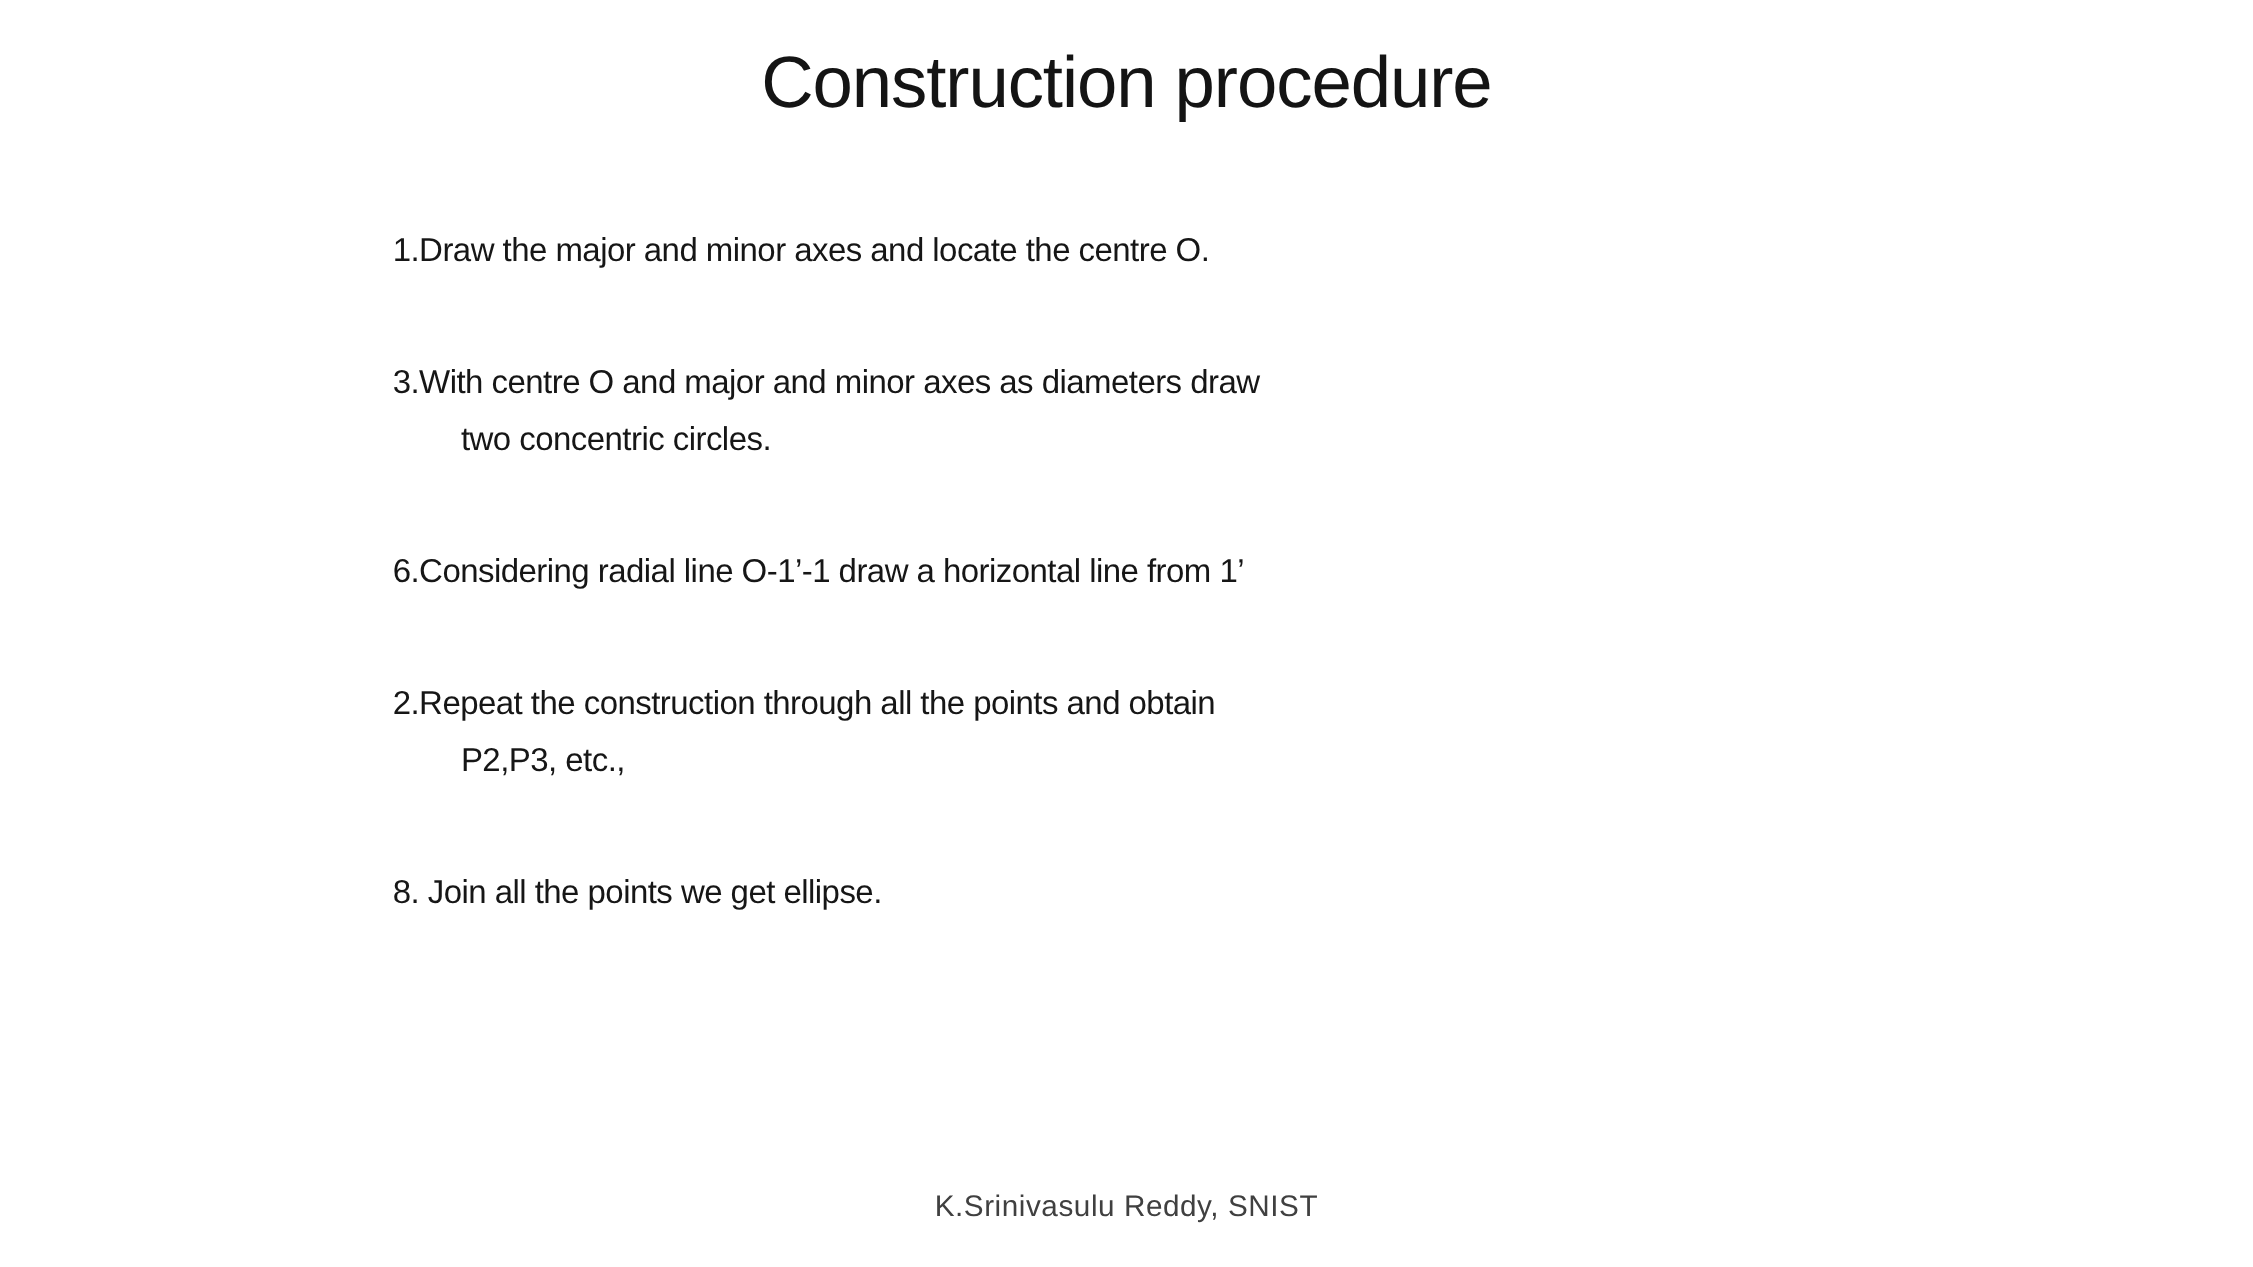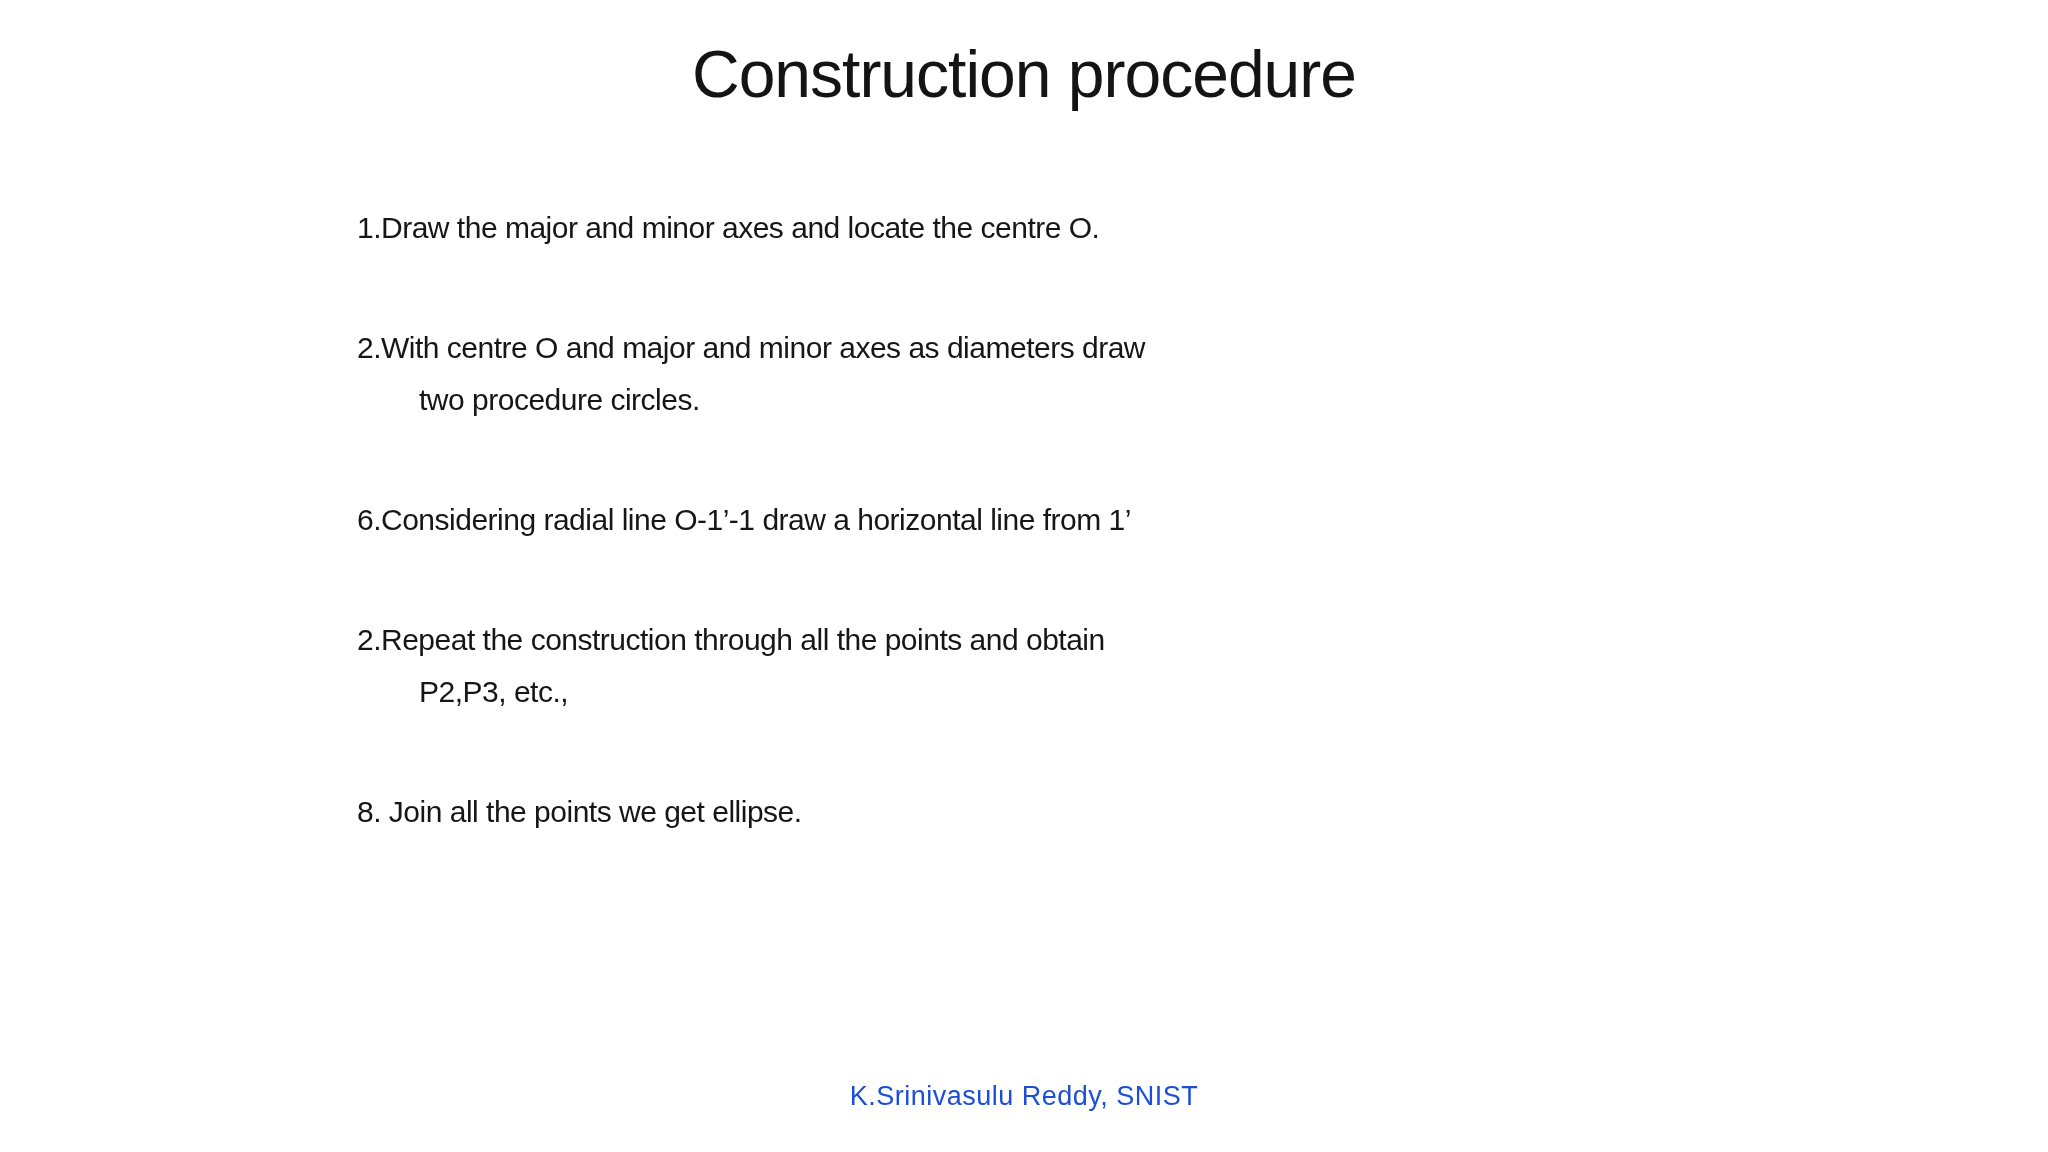--- a/index.html
+++ b/index.html
@@ -41,40 +41,40 @@
       padding-left: 62px;
     }
     .footer-credit {
       position: absolute;
       top: 1080px;
       left: 0;
       right: 0;
       text-align: center;
       font-size: 27px;
       line-height: 32px;
-      color: #1d4ed8;
+      color: #404040;
       letter-spacing: 0.5px;
     }
   </style>
 </head>
 <body>
 
 <div class="slide">
 
   <h1 class="slide-title">Construction procedure</h1>
 
   <div class="steps">
 
     <div class="step-item">
       <div class="step-line">1.Draw the major and minor axes and locate the centre O.</div>
     </div>
 
     <div class="step-item">
-      <div class="step-line">2.With centre O and major and minor axes as diameters draw</div>
-      <div class="step-line cont">two procedure circles.</div>
+      <div class="step-line">3.With centre O and major and minor axes as diameters draw</div>
+      <div class="step-line cont">two concentric circles.</div>
     </div>
 
 
     <div class="step-item">
       <div class="step-line">6.Considering radial line O-1’-1 draw a horizontal line from 1’</div>
     </div>
 
     <div class="step-item">
       <div class="step-line">2.Repeat the construction through all the points and obtain</div>
       <div class="step-line cont">P2,P3, etc.,</div>

